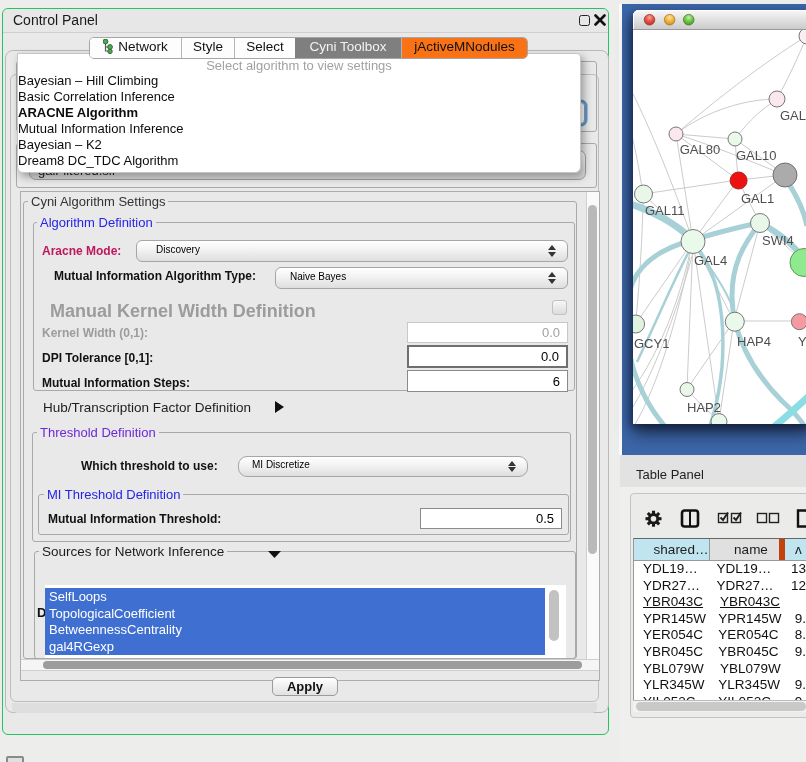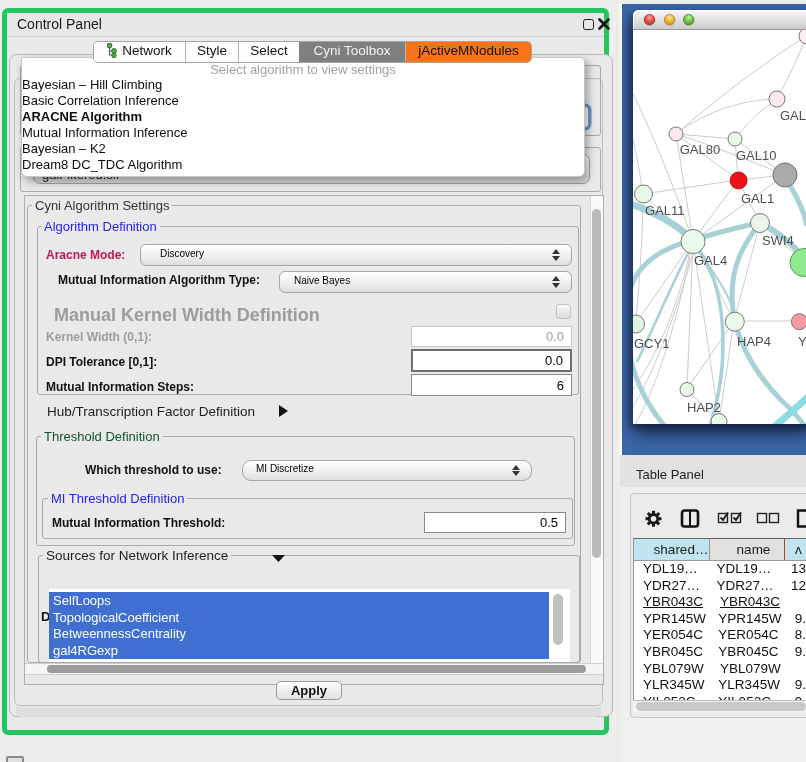--- a/index.html
+++ b/index.html
@@ -4,21 +4,21 @@
 <style>
 * { margin:0; padding:0; box-sizing:border-box; }
 html,body { width:806px; height:762px; }
 body { font-family:"Liberation Sans", sans-serif; background:#ededec; position:relative; overflow:hidden; }
 .abs { position:absolute; }
 .bold { font-weight:bold; }
 </style>
 </head>
 <body>
 
-<div class="abs" id="cpwin" style="left:2px; top:8px; width:607px; height:727px; background:#e9e9e9; border:5px solid #22c55e; border-radius:6px;">
+<div class="abs" id="cpwin" style="left:2px; top:8px; width:607px; height:727px; background:#e9e9e9; border:1px solid #22c55e; border-radius:6px;">
 
   <div class="abs" style="left:0; top:0; right:0; height:24px; background:#e7e7e7; border-bottom:1px solid #cfcfcf; border-radius:6px 6px 0 0;">
     <div class="abs" style="left:10px; top:3px; font-size:14px; color:#1a1a1a;">Control Panel</div>
     <div class="abs" style="left:576px; top:6px; width:11px; height:11px; border:1.8px solid #222; border-radius:2.5px;"></div>
     <svg class="abs" style="left:591px; top:5px;" width="12" height="12" viewBox="0 0 12 12">
         <path d="M1.5 1.5 L10.5 10.5 M10.5 1.5 L1.5 10.5" stroke="#111" stroke-width="2.6" stroke-linecap="round"></path>
       </svg>
   </div>
 
   <div class="abs" style="left:2px; top:41px; width:604px; height:663px; background:#e9e9e9; border:1px solid #b9b9b9; border-radius:8px;"></div>
@@ -83,21 +83,21 @@
 
   <div class="abs bold" style="left:39px; top:367px; font-size:12px; color:#111;">Mutual Information Steps:</div>
   <div class="abs" style="left:404px; top:361px; width:161px; height:22px; background:#fff; border:1px solid #8a8a8a; font-size:13px; color:#000; text-align:right; padding:3px 7px 0 0;">6</div>
 
   <div class="abs" style="left:40px; top:391px; font-size:13.5px; color:#1c1c1c;">Hub/Transcription Factor Definition</div>
   <svg class="abs" style="left:270px; top:391px;" width="12" height="14" viewBox="0 0 12 14">
       <path d="M2 1 L11 7 L2 13 Z" fill="#111"></path>
     </svg>
 
   <div class="abs" style="left:29px; top:423px; width:539px; height:110px; border:1px solid #a9a9a9; border-radius:3px;"></div>
-  <div class="abs" style="left:34px; top:416px; font-size:13px; color:#14532d; background:#e9e9e9; padding:0 3px;">Threshold Definition</div>
+  <div class="abs" style="left:34px; top:416px; font-size:13px; color:#6d28d9; background:#e9e9e9; padding:0 3px;">Threshold Definition</div>
 
   <div class="abs bold" style="left:78px; top:450px; font-size:12px; color:#111;">Which threshold to use:</div>
   <div class="abs combo" style="left:235px; top:447px; width:290px; height:21px; border-radius:9px;">
       <span style="left:13px; top:2px;">MI Discretize</span>
     </div>
 
   <div class="abs" style="left:35px; top:485px; width:531px; height:41px; border:1px solid #a9a9a9; border-radius:3px;"></div>
   <div class="abs" style="left:41px; top:478px; font-size:13px; color:#2424e8; background:#e9e9e9; padding:0 3px;">MI Threshold Definition</div>
 
   <div class="abs bold" style="left:45px; top:503px; font-size:12px; color:#111;">Mutual Information Threshold:</div>
@@ -277,21 +277,21 @@
     <path d="M89.5 8.5 L92 11 L97 3.5" stroke-width="2"></path>
     <rect x="113.5" y="4.5" width="9" height="9"></rect>
     <rect x="125.5" y="4.5" width="9" height="9"></rect>
   </g>
   <path d="M154 1.5 L162 1.5 L166 5.5 L166 17.5 L154 17.5 Z" fill="none" stroke="#111" stroke-width="2.4"></path>
 </svg>
 
 <div class="abs" style="left:633px; top:538px; width:173px; height:162px; background:#fff; border-top:1px solid #666; border-left:1px solid #999; overflow:hidden; font-size:13.5px;">
   <div style="display:flex; height:22px; border-bottom:1px solid #999; color:#1c1c1c;">
     <div style="width:76px; background:#c0e4f0; border-right:1px solid #999; text-align:center; text-indent:19px; line-height:22px;">shared…</div>
-    <div style="width:75px; background:#e0e0e0; border-right:1px solid #c2410c; text-align:center; text-indent:13px; line-height:22px;">name</div>
+    <div style="width:75px; background:#e0e0e0; border-right:6px solid #c2410c; text-align:center; text-indent:13px; line-height:22px;">name</div>
     <div style="flex:1; background:#c0e4f0; line-height:22px; padding-left:10px;">ʌ</div>
   </div>
   <div id="rows" style="color:#111; line-height:16.6px;">
       <div style="display:flex; height:16.6px;">
         <div style="width:77px; padding-left:9px;">YDL19…</div>
         <div style="width:76px; padding-left:9px;">YDL19…</div>
         <div style="flex:1; padding-left:11px;">13</div>
       </div>
       <div style="display:flex; height:16.6px;">
         <div style="width:77px; padding-left:9px;">YDR27…</div>

